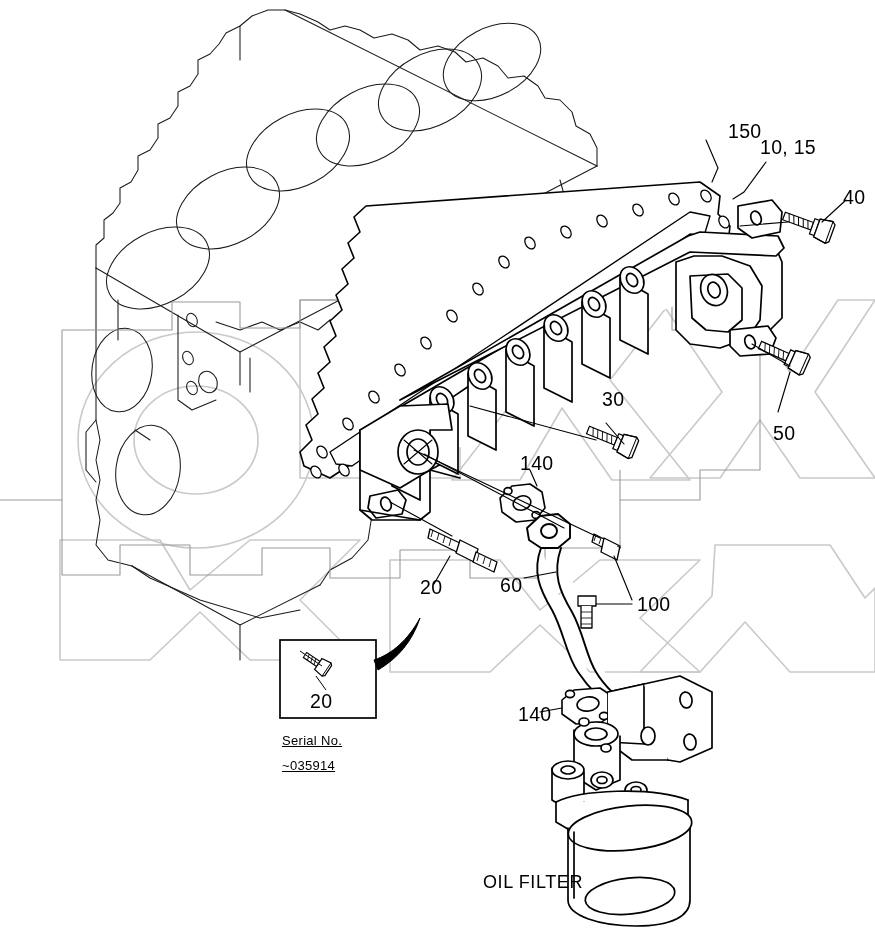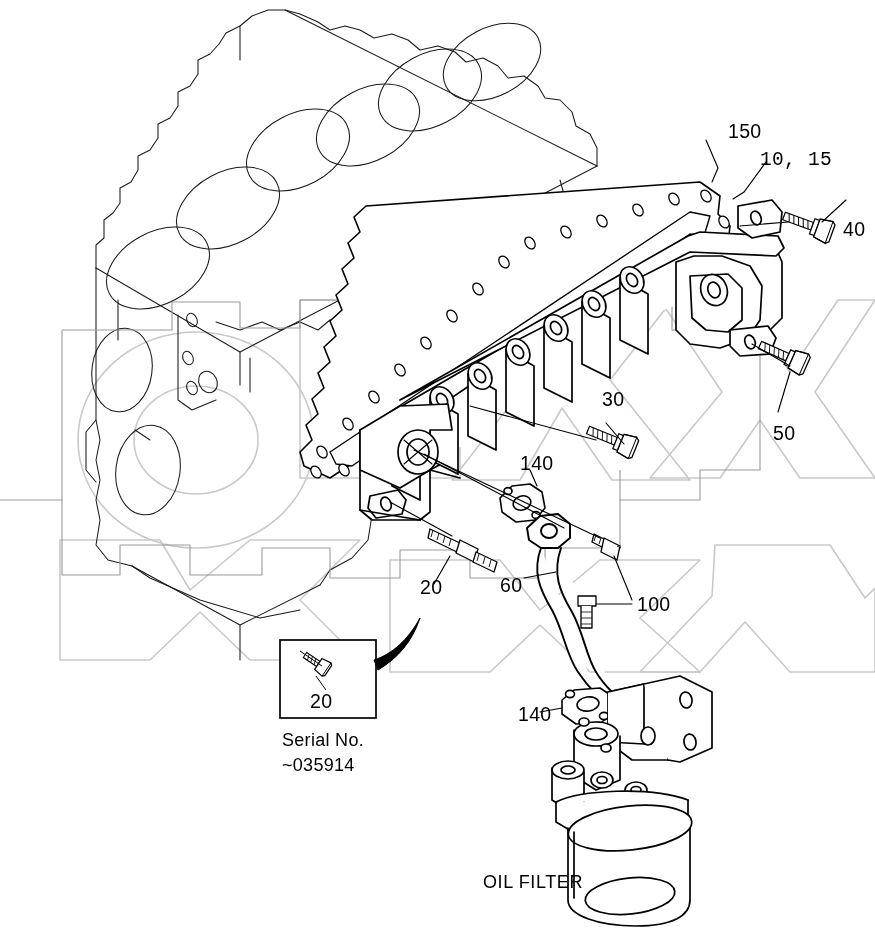--- a/index.html
+++ b/index.html
@@ -4,21 +4,21 @@
 <style>
   html,body{margin:0;padding:0;background:#ffffff;}
   body{width:875px;height:934px;position:relative;overflow:hidden;
        font-family:"Liberation Sans", sans-serif;color:#000;}
   #stage{position:absolute;left:0;top:0;width:875px;height:934px;}
   svg#art{position:absolute;left:0;top:0;width:875px;height:934px;}
   .lbl{position:absolute;font-family:"Liberation Sans", sans-serif;
        font-size:19px;color:#000;white-space:nowrap;letter-spacing:.3px;}
   .lbl.big{font-size:19.5px;}
   .lbl.cap{font-size:18px;letter-spacing:.6px;}
-  .lbl.ser{font-size:18px;line-height:25px;}
+  .lbl.ser{font-size:13px;line-height:25px;text-decoration:underline;}
 </style>
 </head>
 <body>
 
 <div id="stage">
 
 <svg id="art" viewBox="0 0 875 934">
   <defs>
     <g id="flangeBolt">
 
@@ -344,22 +344,22 @@
     <path d="M424 454 L564 528"></path>
     <path d="M390 502 L452 536"></path>
     <path d="M470 406 L596 440"></path>
   </g>
 </svg>
 
 
 <div class="lbl cap" style="left:483px;top:872px;">OIL FILTER</div>
 
 <div class="lbl big" style="left:721px;top:120px;margin-left:7px;">150</div>
-<div class="lbl big" style="left:760px;top:149px;font-family:Liberation Mono, monospace;">10, 15</div>
-<div class="lbl big" style="left:843px;top:186px;margin-top:32px;">40</div>
+<div class="lbl big" style="left:760px;top:136px;">10, 15</div>
+<div class="lbl big" style="left:843px;top:186px;">40</div>
 <div class="lbl big" style="left:773px;top:422px;">50</div>
 <div class="lbl big" style="left:602px;top:388px;">30</div>
 <div class="lbl big" style="left:520px;top:452px;">140</div>
 <div class="lbl big" style="left:420px;top:576px;">20</div>
 <div class="lbl big" style="left:500px;top:574px;text-align:right;">60</div>
 <div class="lbl big" style="left:637px;top:593px;">100</div>
 <div class="lbl big" style="left:518px;top:703px;">140</div>
 
 <div class="lbl big" style="left:310px;top:690px;">20</div>
 <div class="lbl ser" style="left:282px;top:728px;">Serial No.</div>

